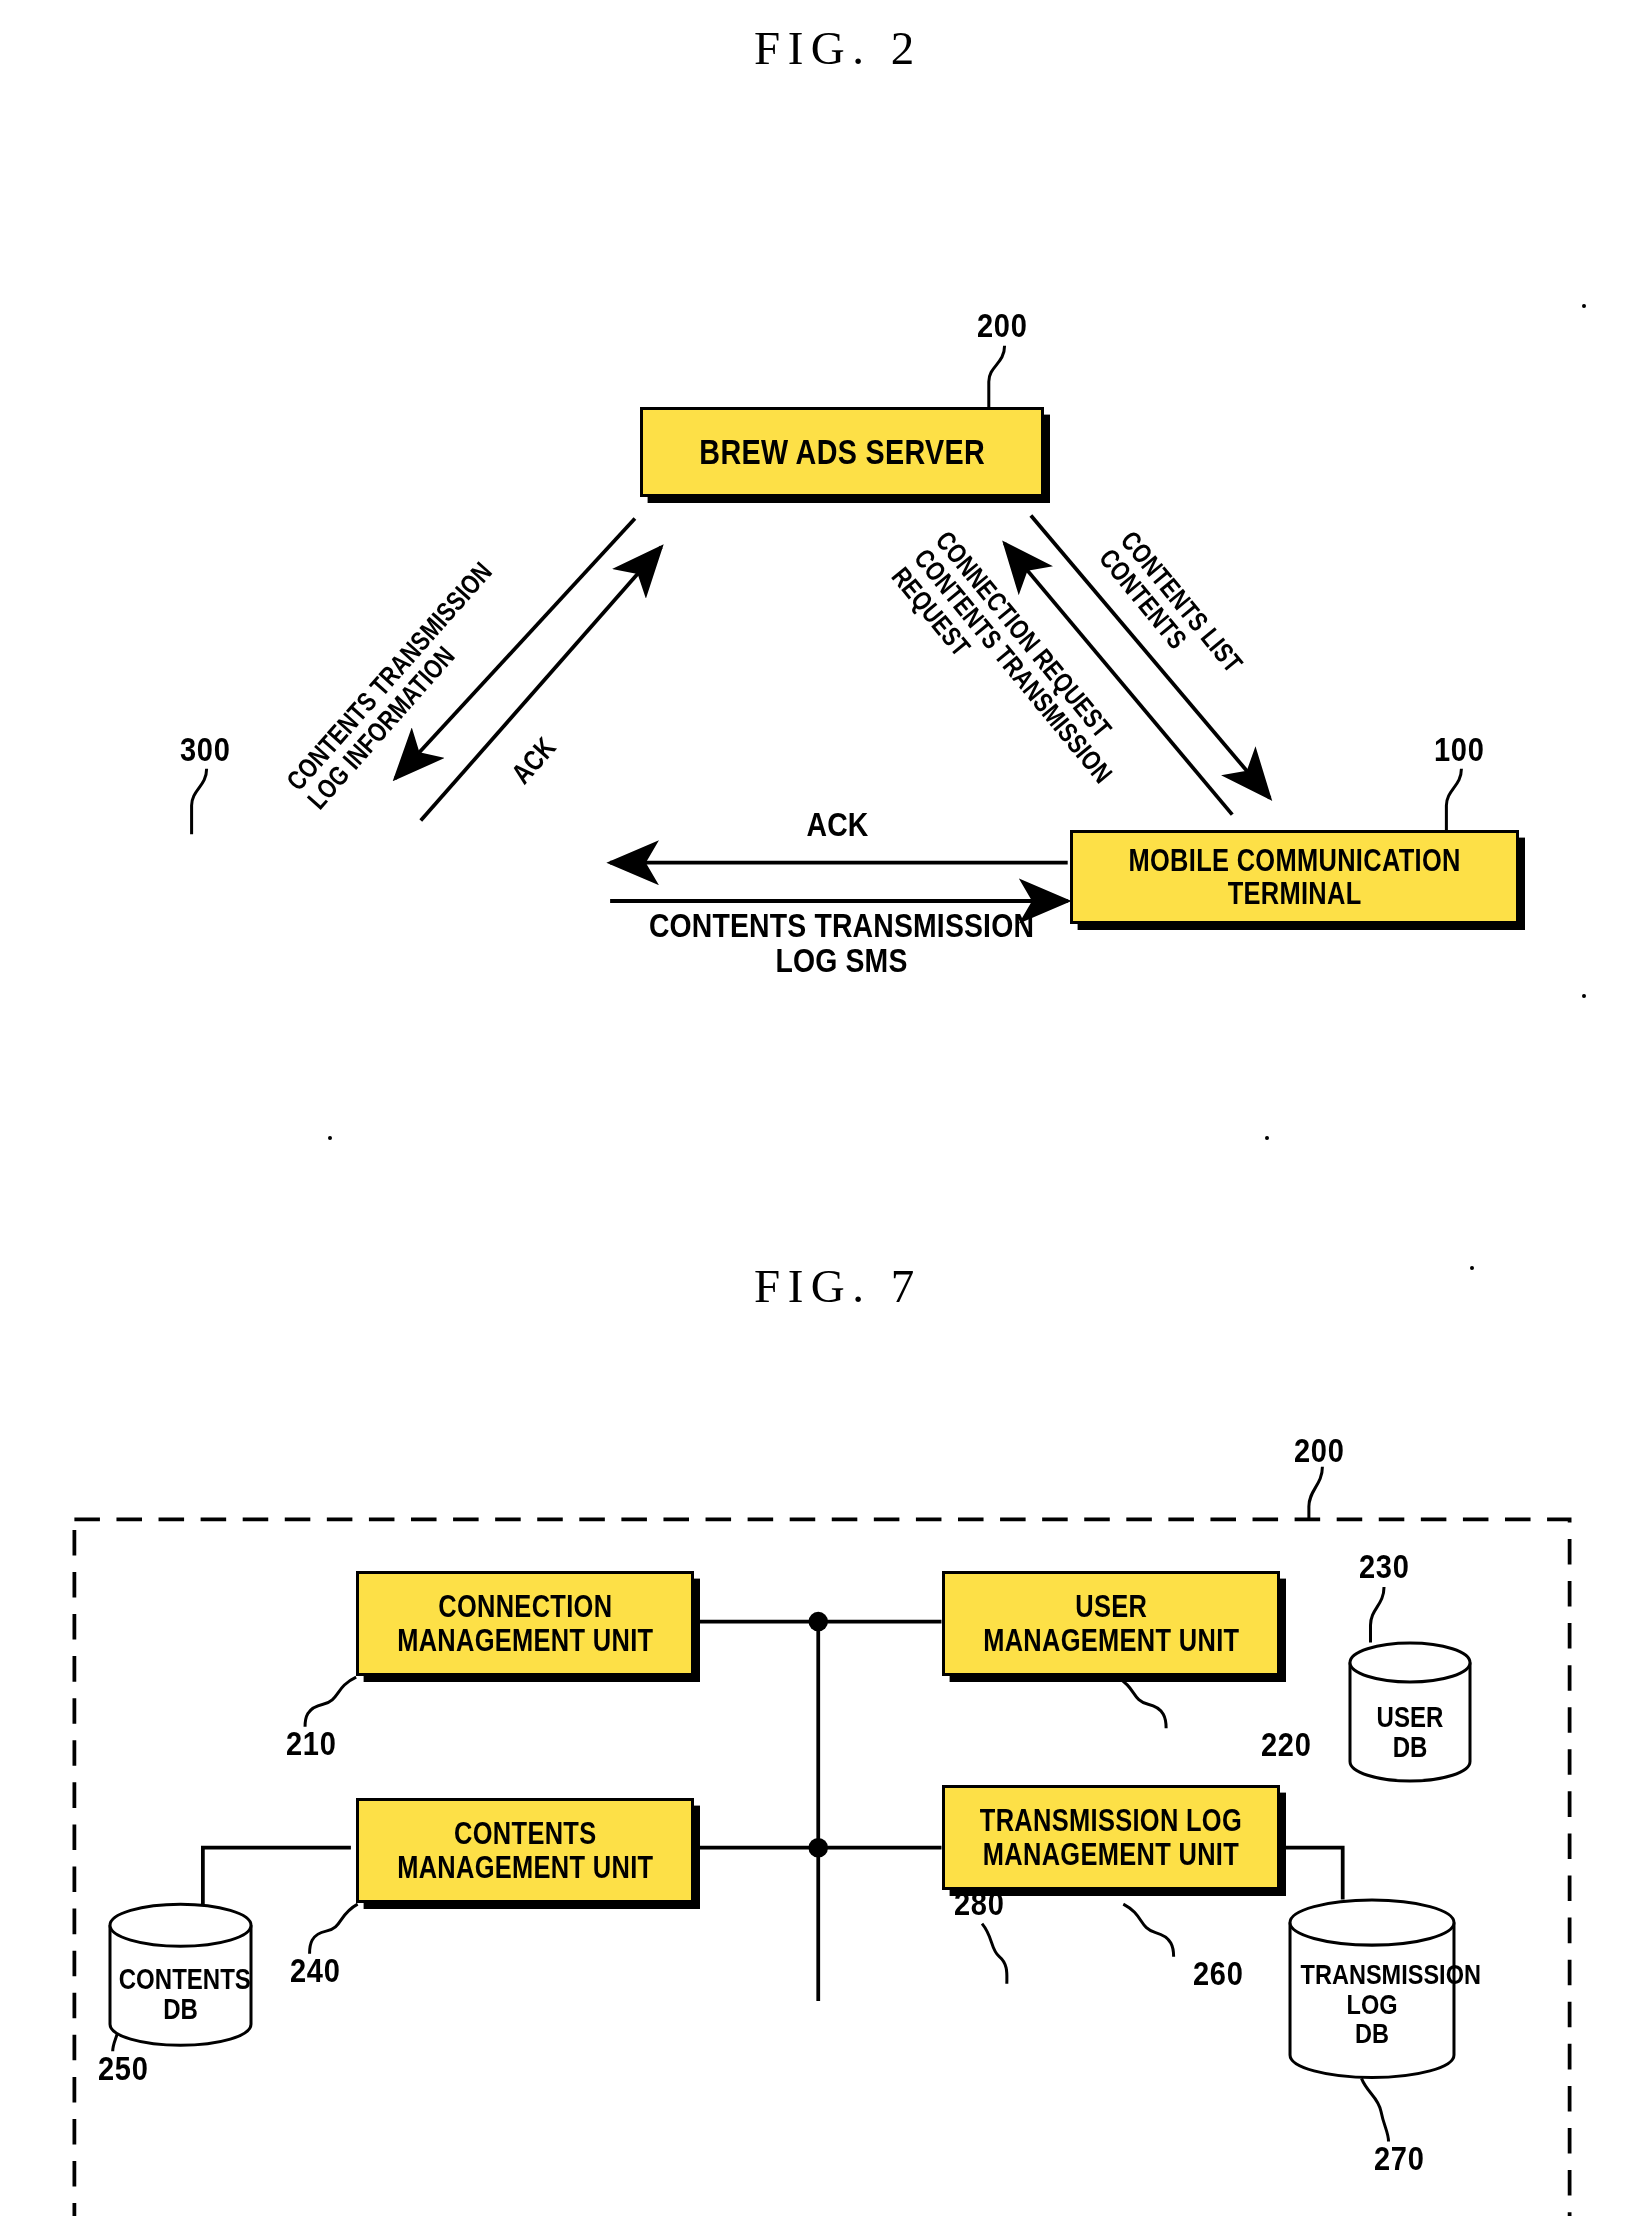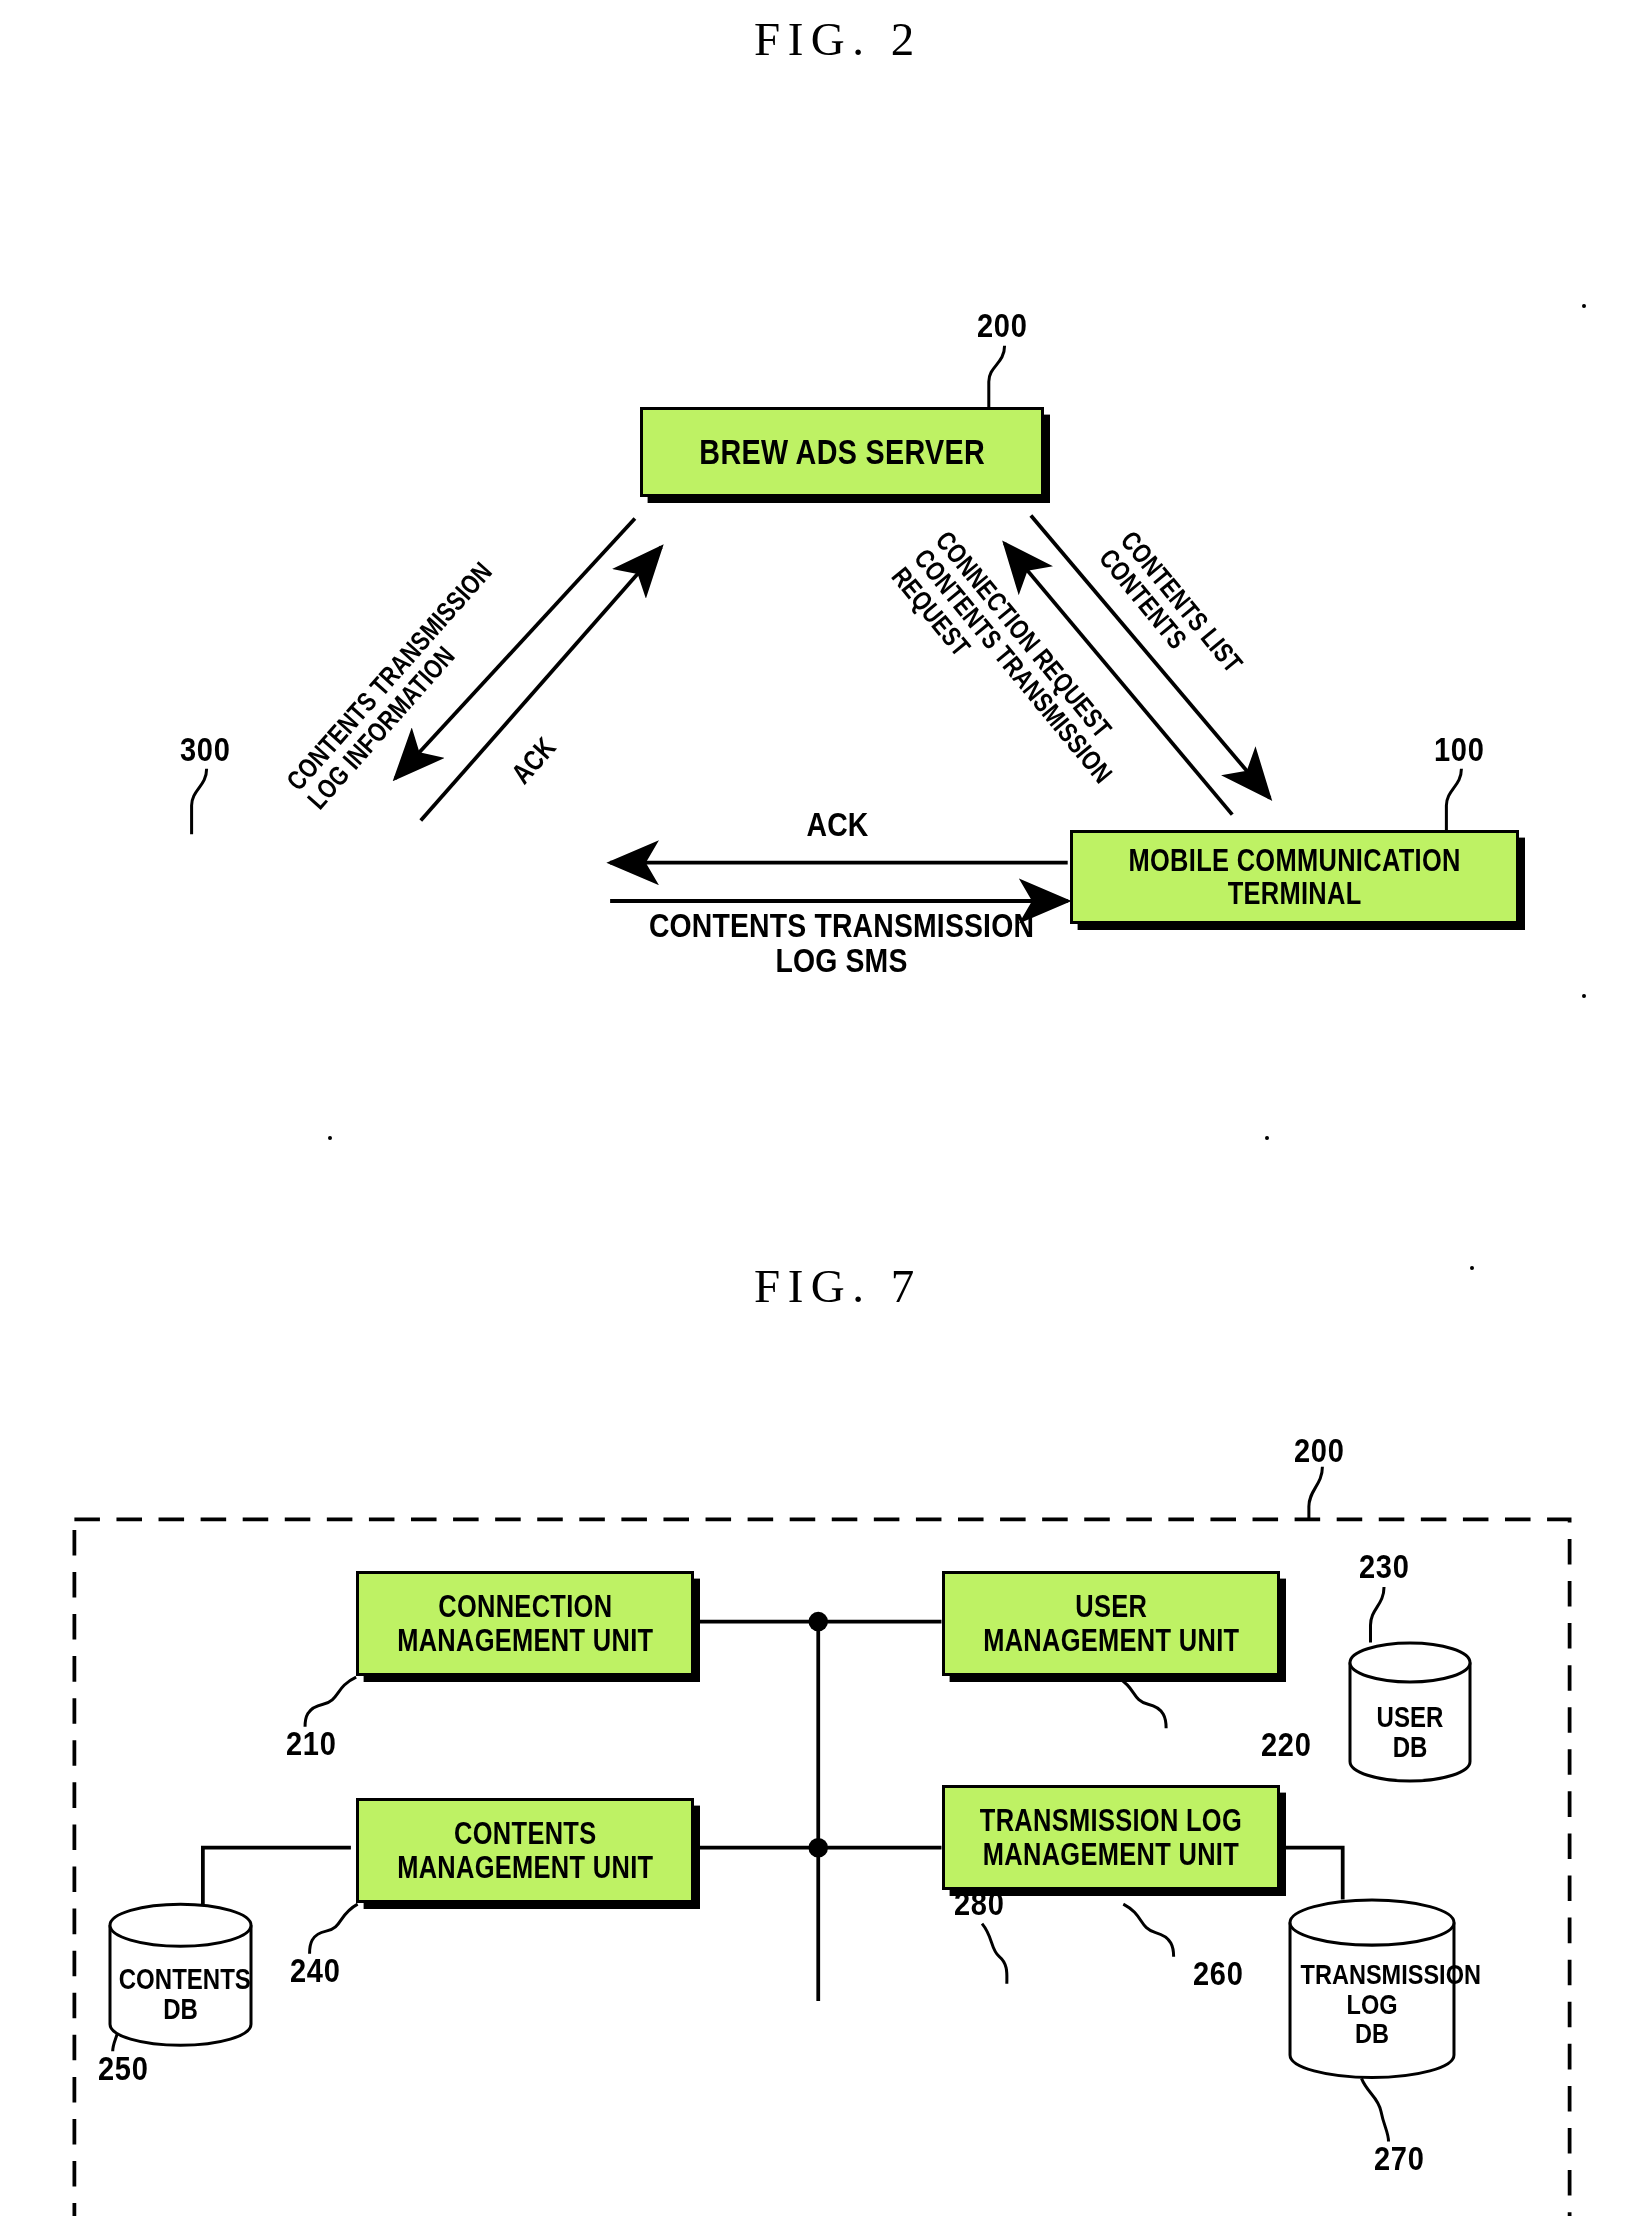--- a/index.html
+++ b/index.html
@@ -28,21 +28,21 @@
     letter-spacing: 7.5px;
     color: #000;
     white-space: nowrap;
   }
 
   
   .box {
     position: absolute;
     box-sizing: border-box;
     border: 3px solid #000;
-    background: #bef264;
+    background: #fde047;
     display: flex;
     align-items: center;
     justify-content: center;
     text-align: center;
     box-shadow: 6.8px 6.8px 0 -0.8px #000;
   }
   .box .lbl {
     font-weight: bold;
     line-height: 1.08;
     white-space: pre-line;
@@ -111,21 +111,21 @@
     background: #000;
     width: 3.8px; height: 3.8px;
     border-radius: 50%;
   }
 </style>
 </head>
 <body>
 
 <div class="page">
 
-  <div class="fig-title" style="left:754px; top:12px;">FIG. 2</div>
+  <div class="fig-title" style="left:754px; top:21px;">FIG. 2</div>
 
   <svg class="vec" viewBox="0 0 2192 2949" xmlns="http://www.w3.org/2000/svg">
     <defs>
       <marker id="ah" markerWidth="14" markerHeight="12" refX="13" refY="6" orient="auto" markerUnits="strokeWidth">
         <path d="M0,0 L14,6 L0,12 L3.5,6 Z" fill="#000"></path>
       </marker>
     </defs>
 
     <path d="M1337,460 C1337,484 1316,487 1316,508 L1316,545" fill="none" stroke="#000" stroke-width="4"></path>
 

